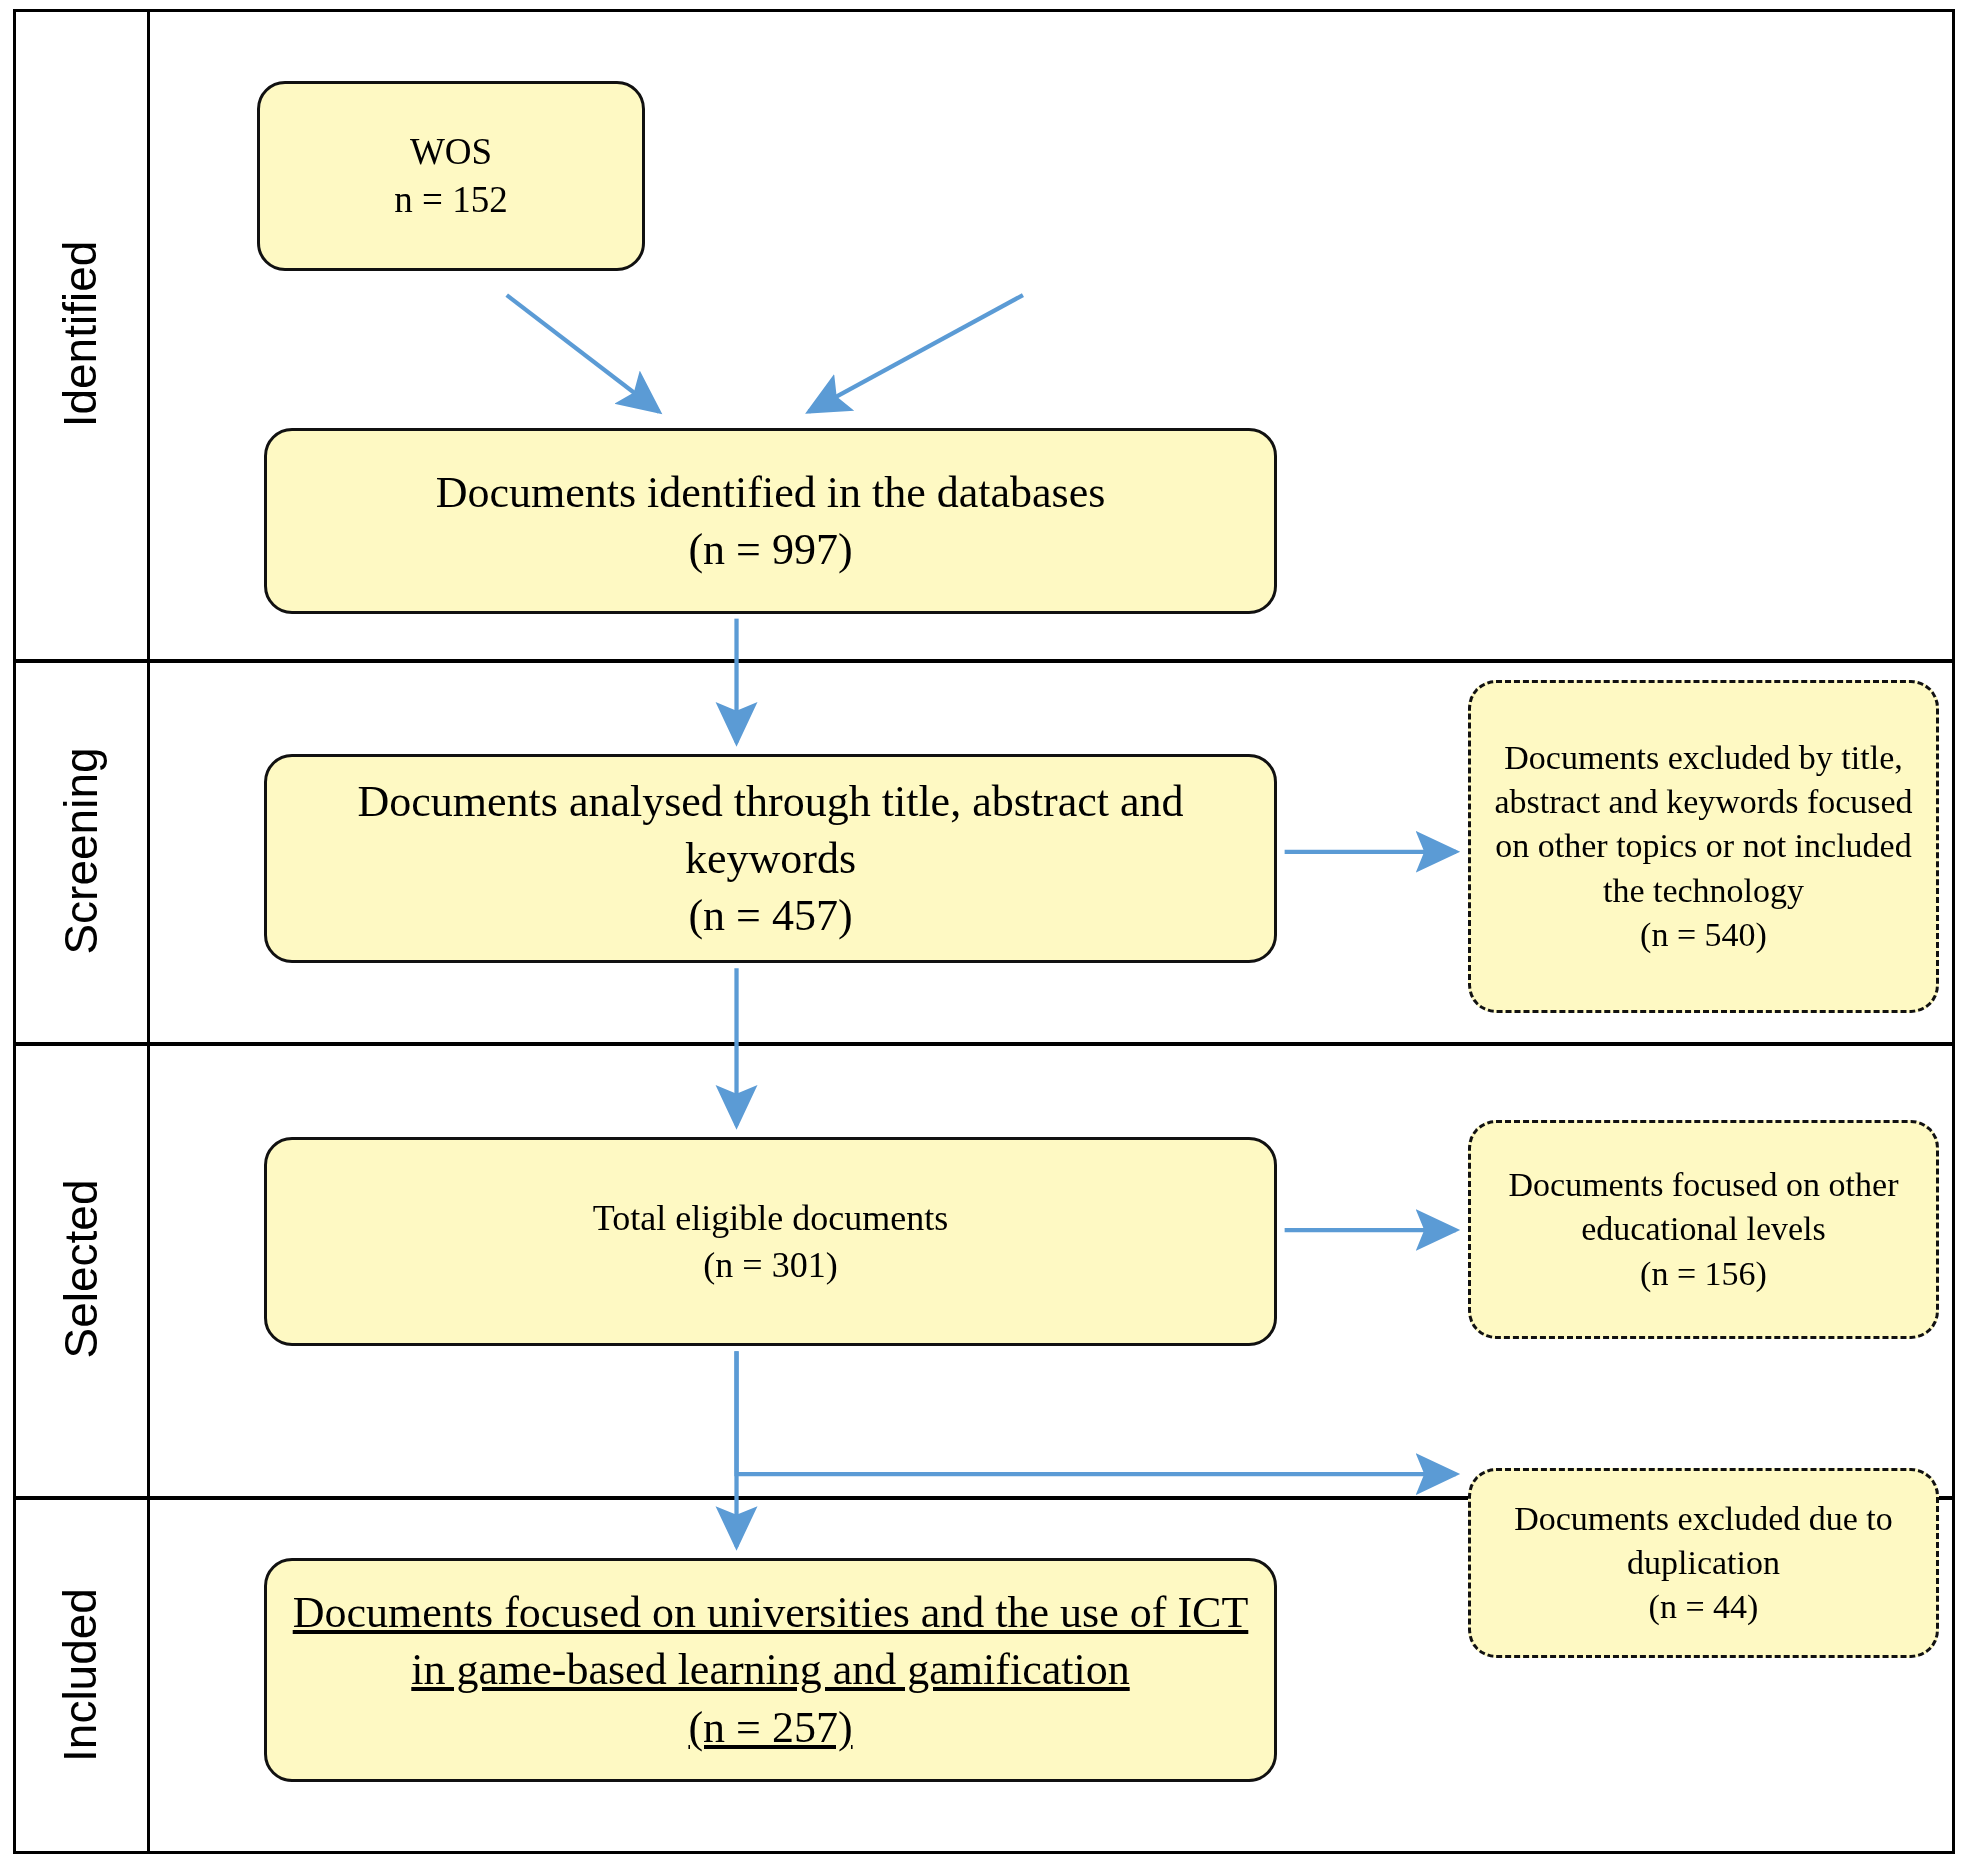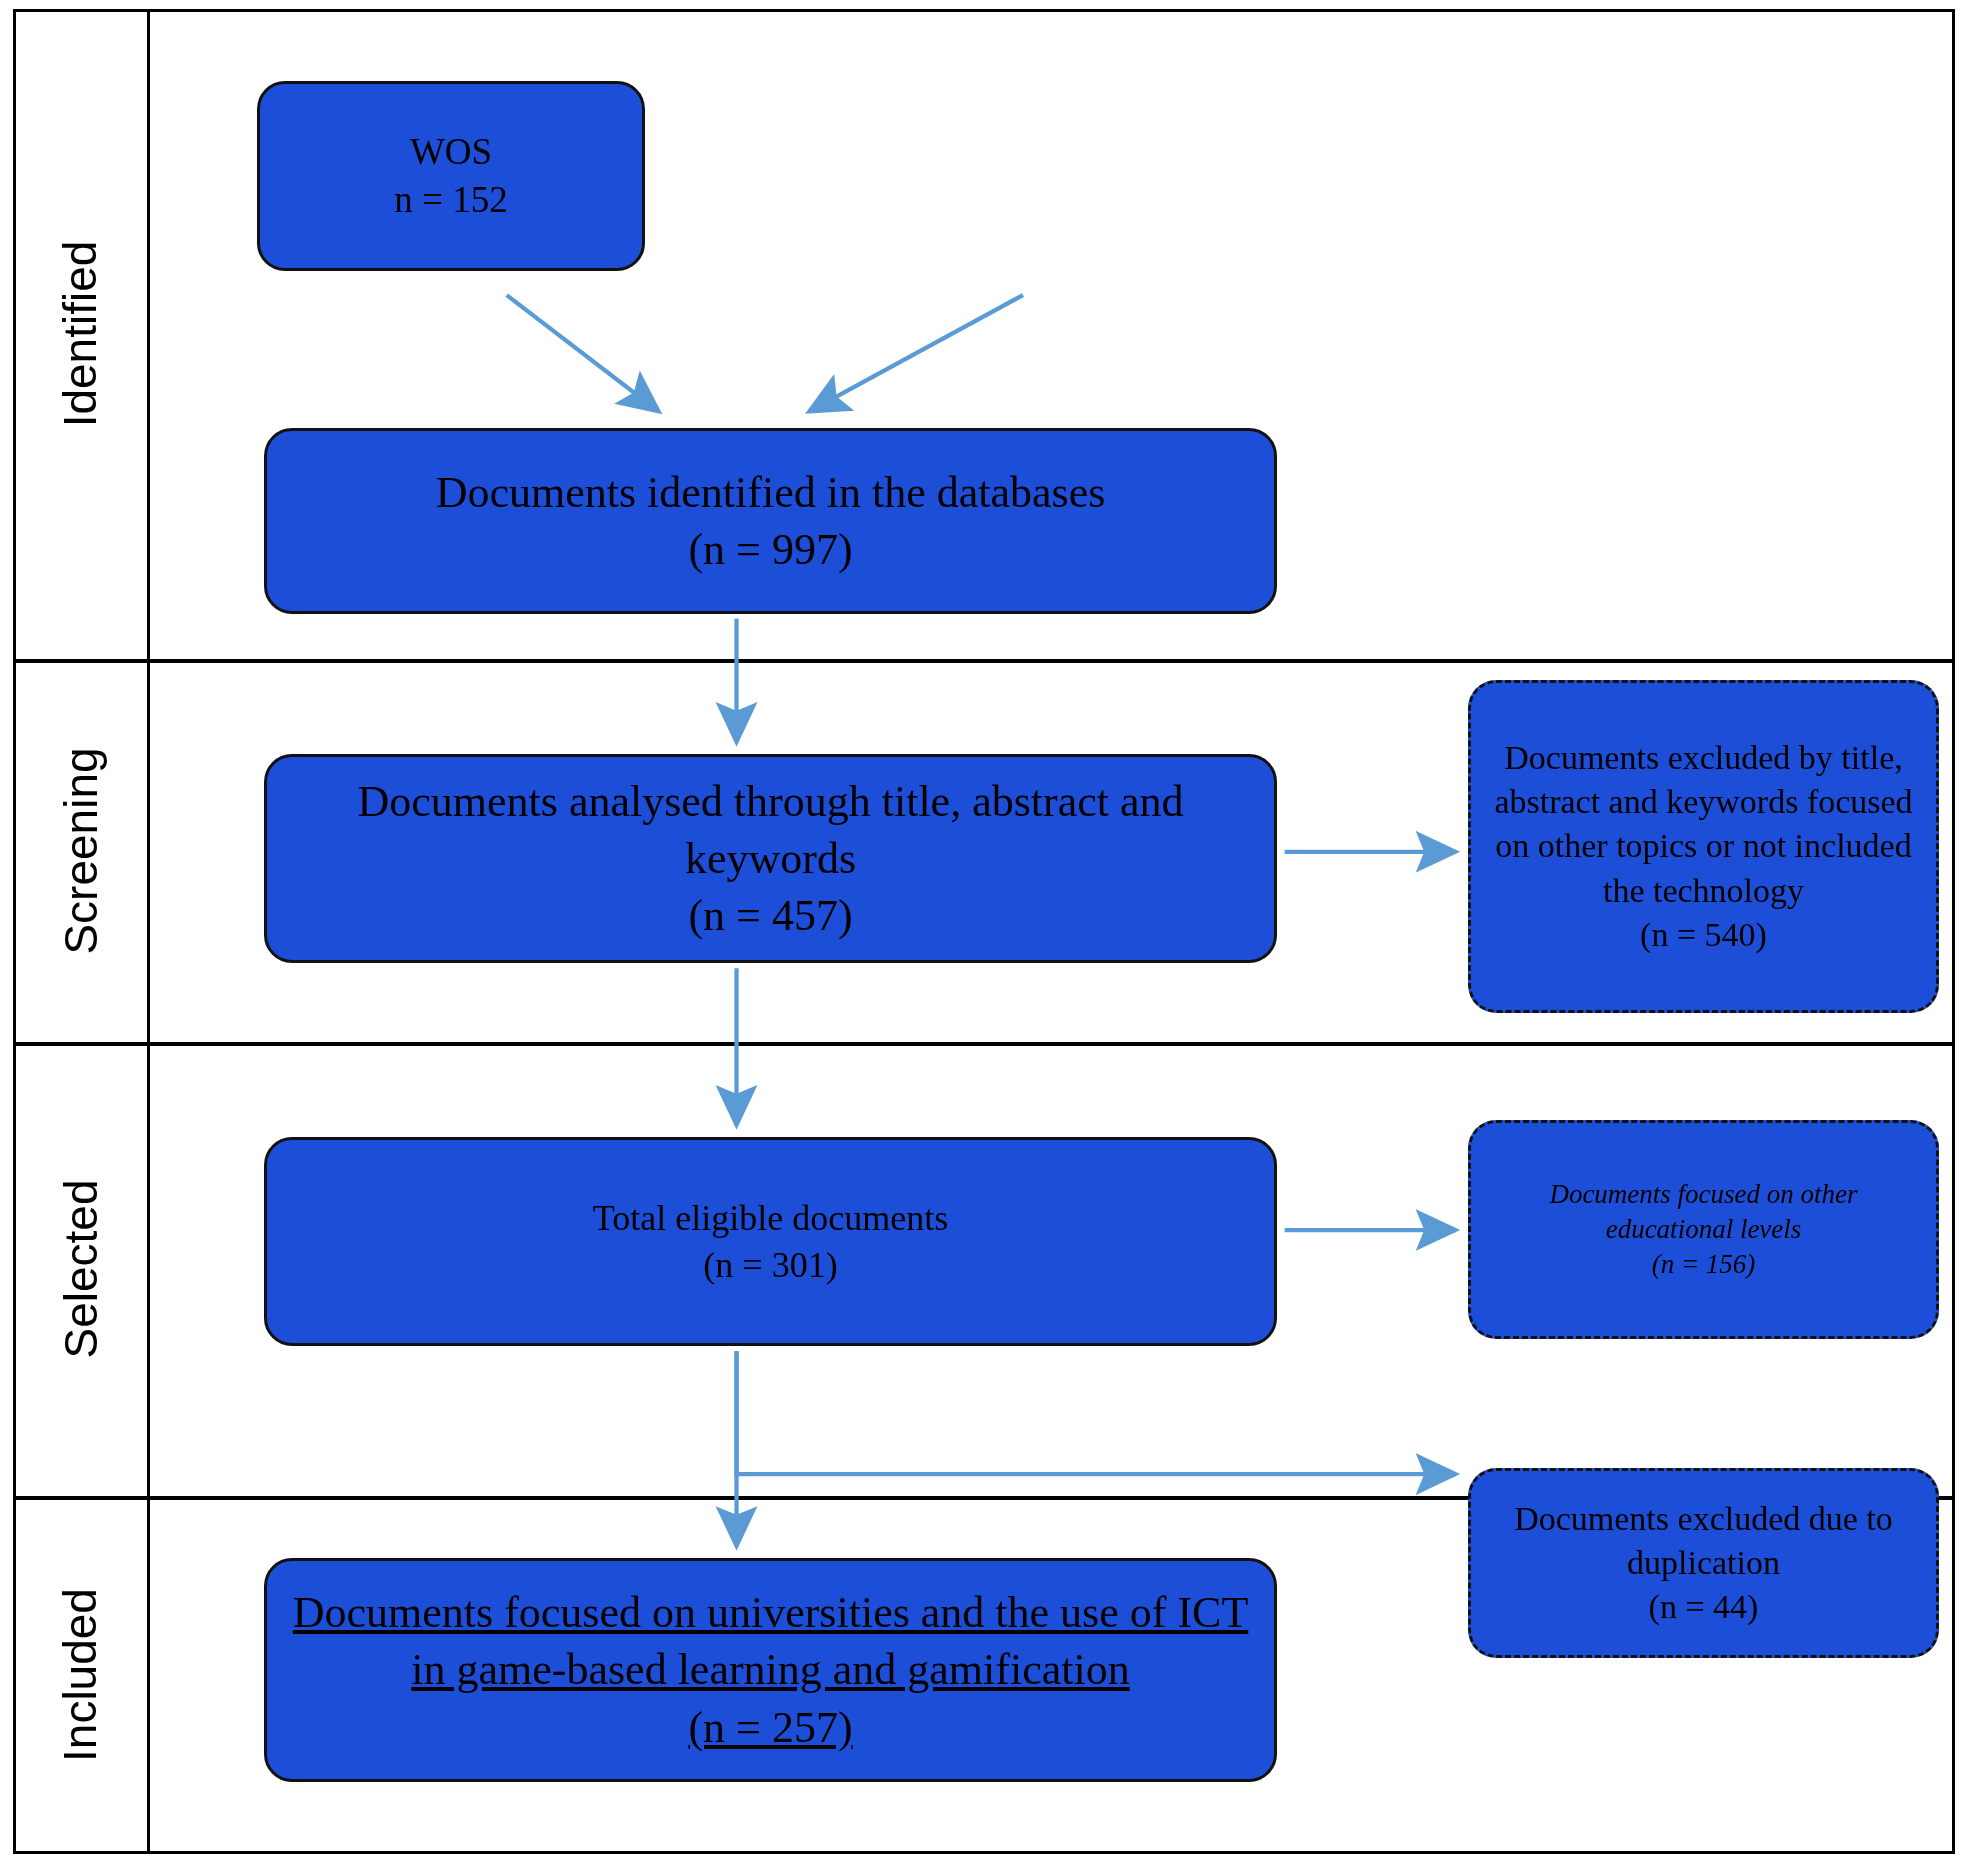--- a/index.html
+++ b/index.html
@@ -69,21 +69,21 @@
   .stage-included   { top: 1496px; height: 357px; }
 
   
   .node {
     position: absolute;
     box-sizing: border-box;
     display: flex;
     align-items: center;
     justify-content: center;
     text-align: center;
-    background: #1d4ed8;
+    background: #fef9c3;
     color: #000000;
     line-height: 1.30;
   }
   .node.solid {
     border: 3.3px solid #111111;
     border-radius: 28px;
   }
   .node.dashed {
     border: 3.8px dashed #111111;
     border-radius: 28px;
@@ -92,21 +92,21 @@
 
   
   #node-wos     { left: 257px;  top: 81px;  width: 388px;  height: 190px; font-size: 37px; }
   #node-scopus  { left: 871px; top: 81px;  width: 388px;  height: 190px; font-size: 37px; }
   #node-ident   { left: 264px;  top: 428px;  width: 1013px; height: 186px; font-size: 44px; }
   #node-screen  { left: 264px;  top: 754px; width: 1013px; height: 209px; font-size: 44px; }
   #node-elig    { left: 264px;  top: 1137px; width: 1013px; height: 209px; font-size: 36px; }
   #node-incl    { left: 264px;  top: 1558px; width: 1013px; height: 224px; font-size: 44px; text-decoration: underline; }
 
   #node-ex-screen { left: 1468px; top: 680px; width: 471px;  height: 333px; font-size: 34px; }
-  #node-ex-level  { left: 1468px; top: 1120px; width: 471px;  height: 219px; font-size: 27px; font-style: italic; }
+  #node-ex-level  { left: 1468px; top: 1120px; width: 471px;  height: 219px; font-size: 34px; }
   #node-ex-dup    { left: 1468px; top: 1468px; width: 471px;  height: 190px; font-size: 34px; }
 
   
   #arrows {
     position: absolute;
     left: 0; top: 0;
     width: 1975px;
     height: 1872px;
     pointer-events: none;
   }

